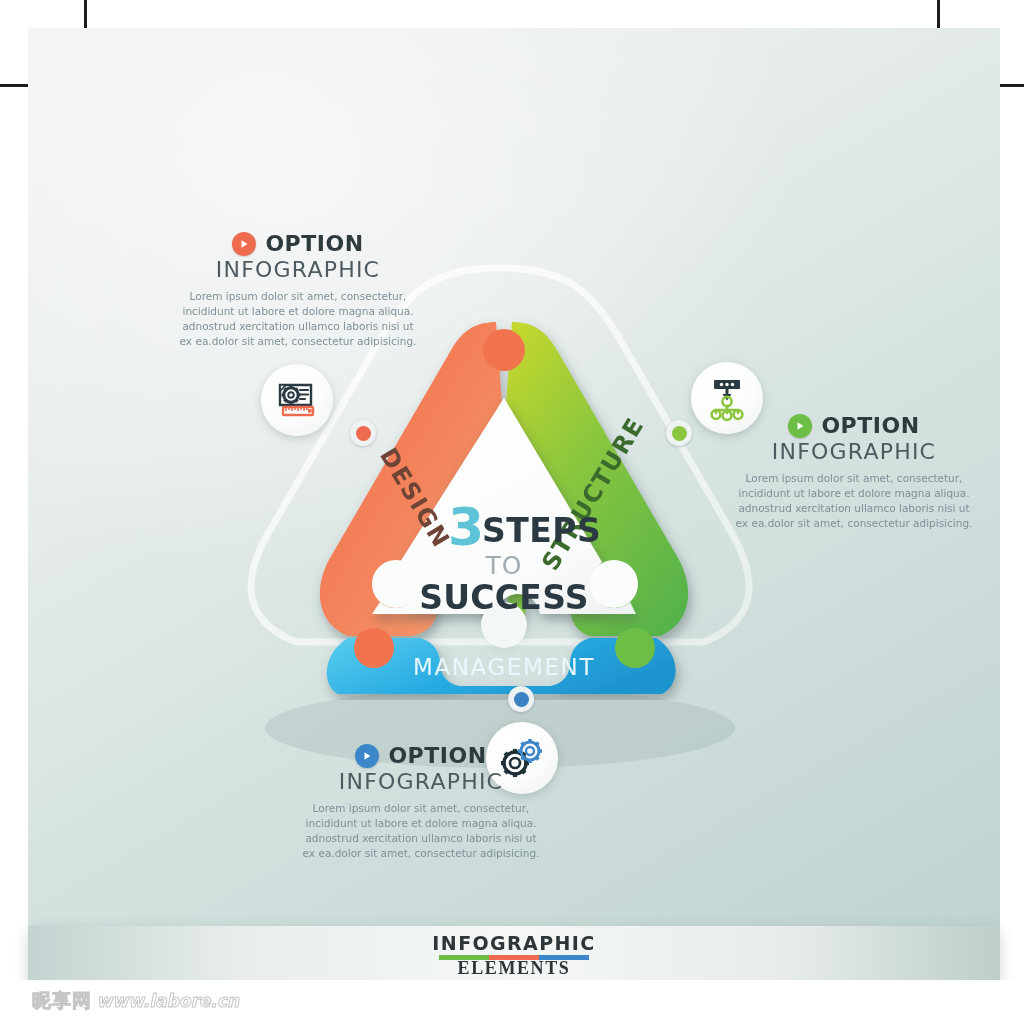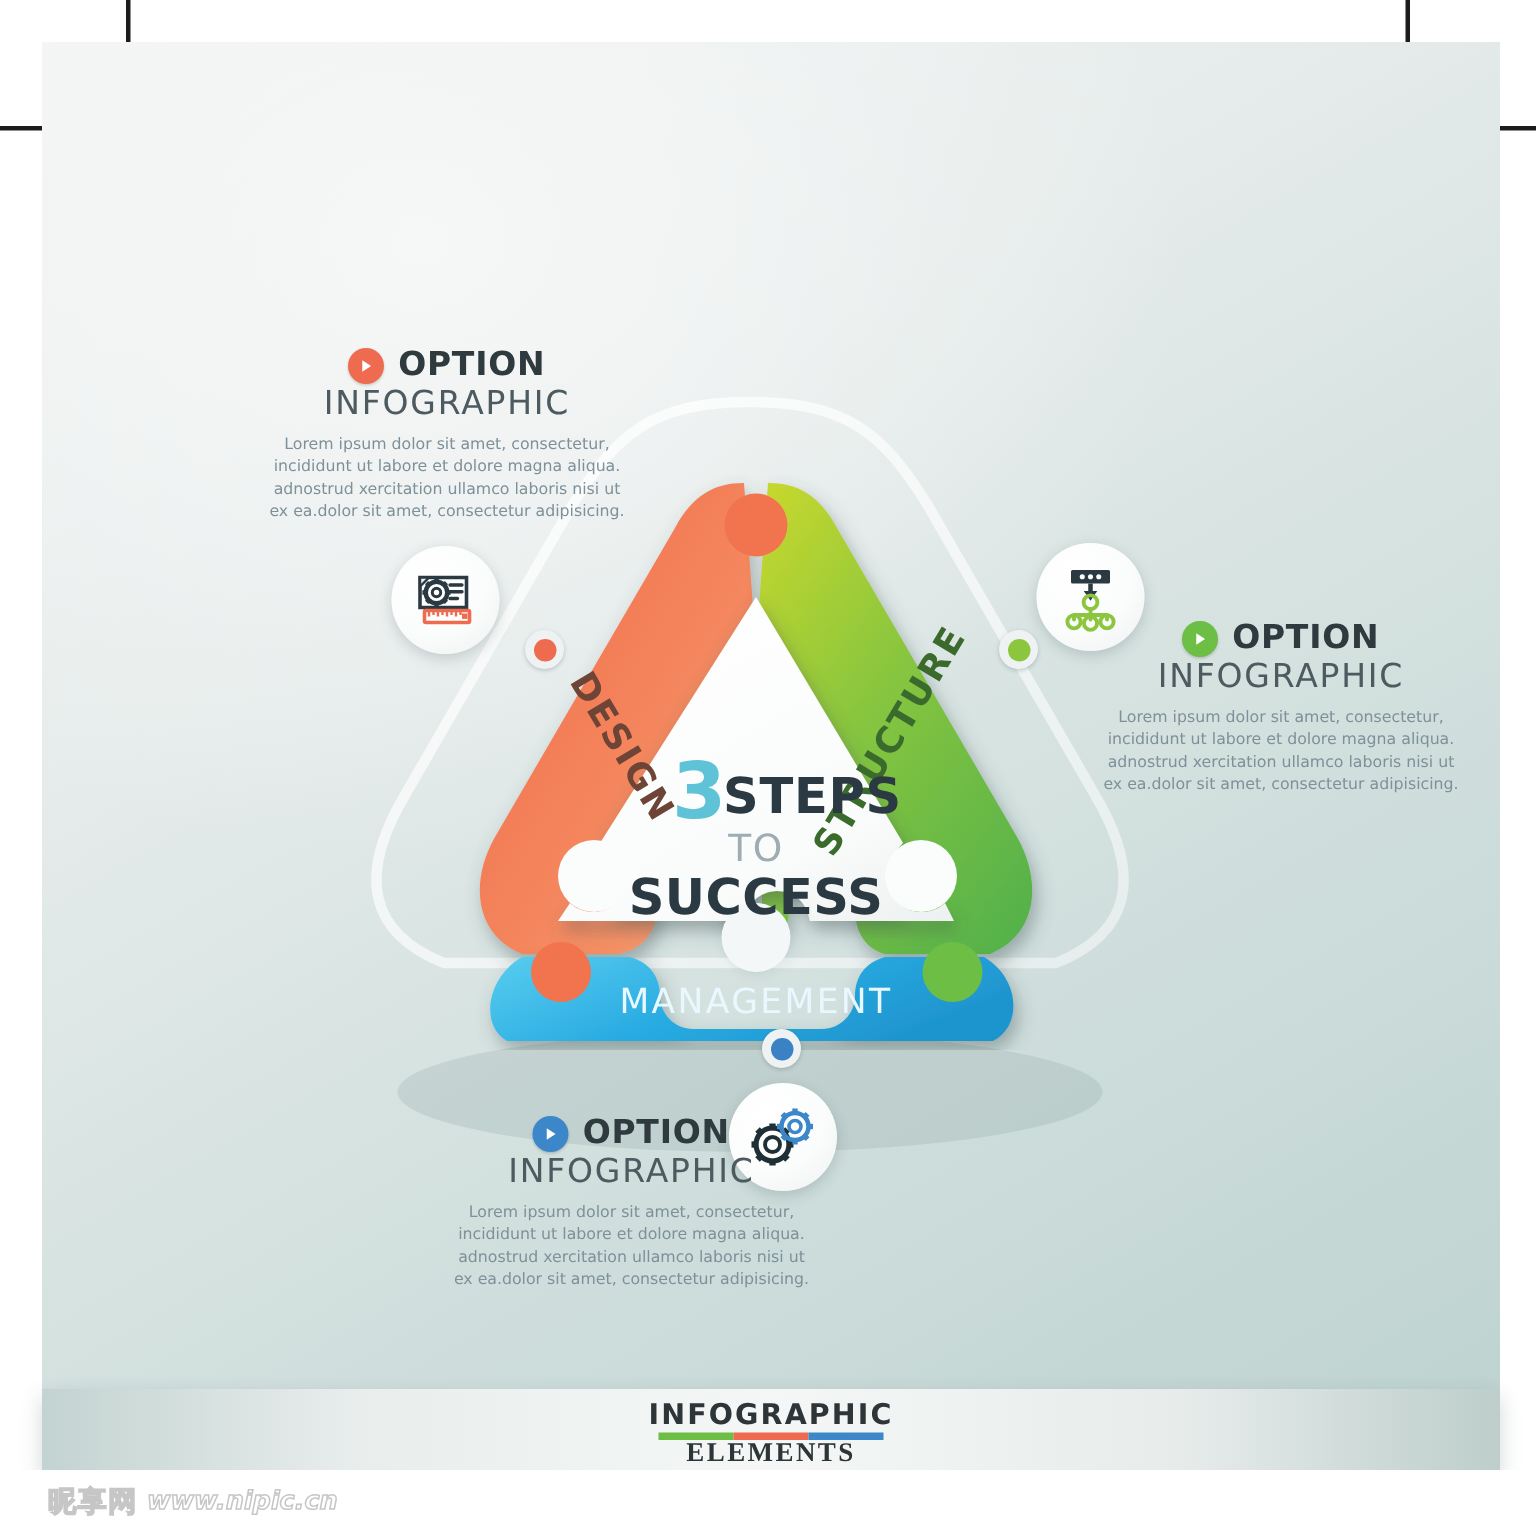--- a/index.html
+++ b/index.html
@@ -436,17 +436,17 @@
       <span style="background:#6cbe45;"></span>
       <span style="background:#ef6b50;"></span>
       <span style="background:#3b87c9;"></span>
     </div>
     <div class="f2">ELEMENTS</div>
   </div>
 
   <div id="wm">
     <div id="wm-logo">
       <span id="wm-cjk">昵享网</span>
-      <span id="wm-url">www.nipic.cn</span>
+      <span id="wm-url">www.labore.cn</span>
     </div>
   </div>
 
 </div>
 
 </body></html>

